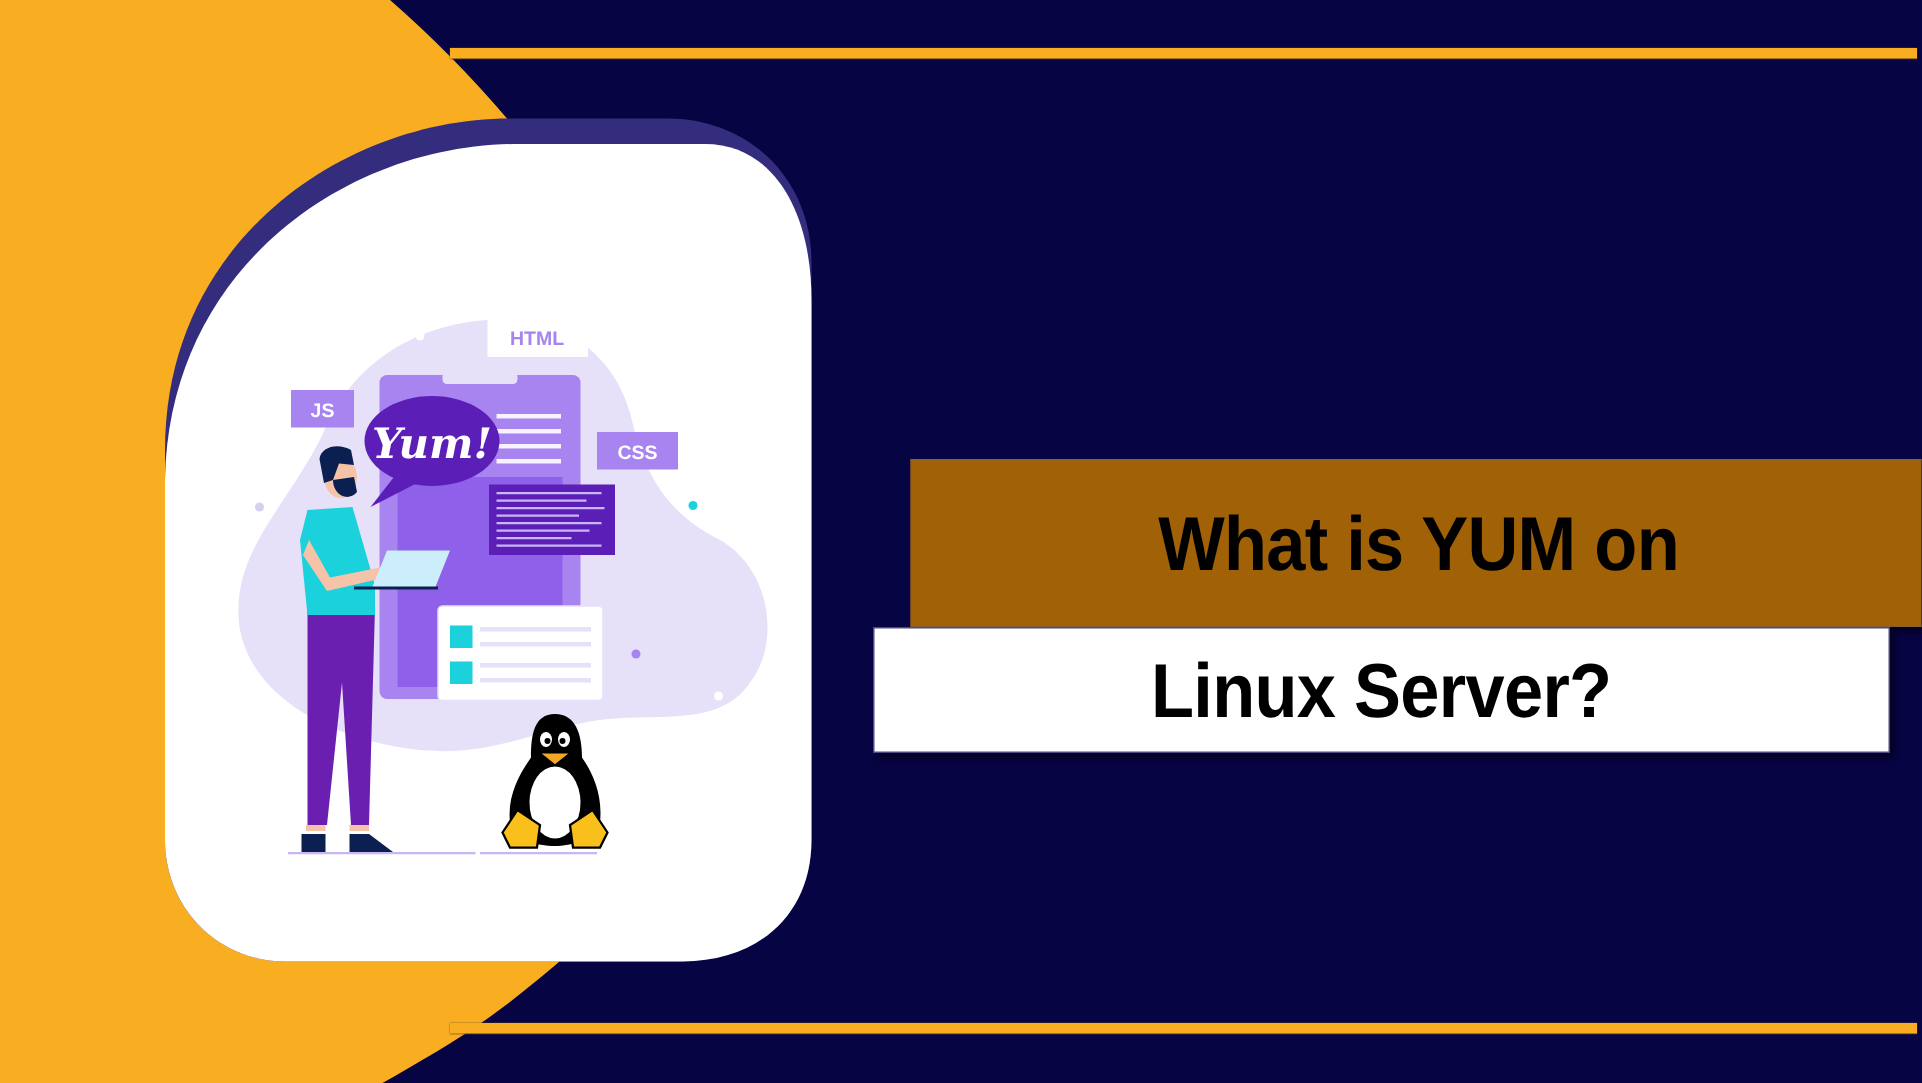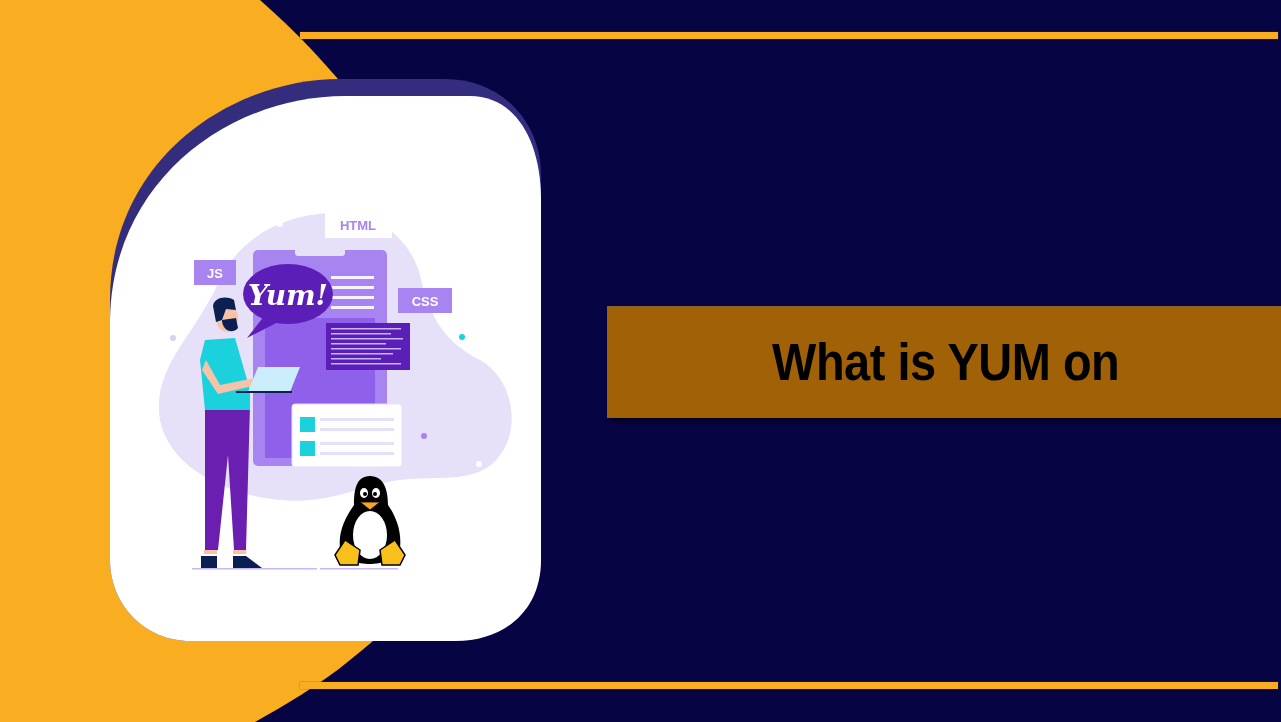--- a/index.html
+++ b/index.html
@@ -115,13 +115,16 @@
       </g>
     </g>
   </svg>
 
   <div class="line top"></div>
   <div class="line bottom"></div>
 
   <div class="title-box orange">
     <span class="title-text">What is YUM on</span>
   </div>
+  <div class="title-box white">
+    <span class="title-text">Linux Server?</span>
+  </div>
 </div>
 
 </body></html>

